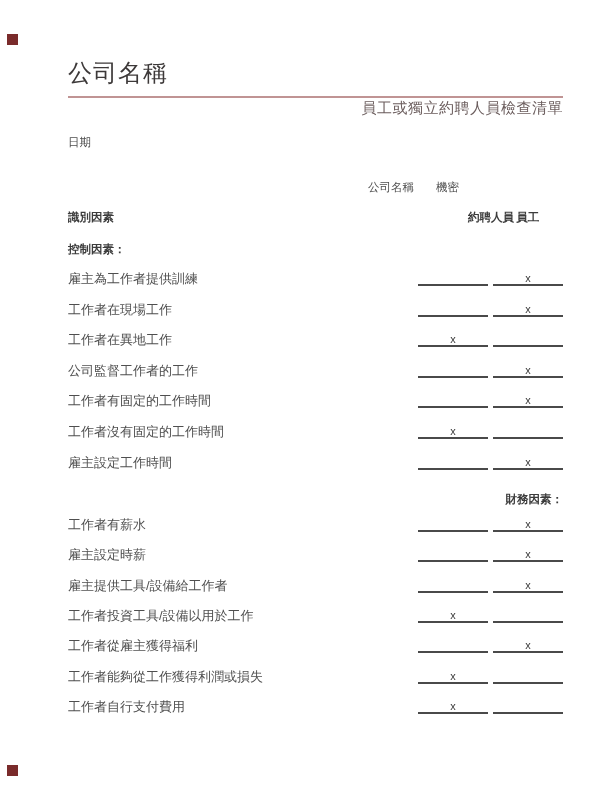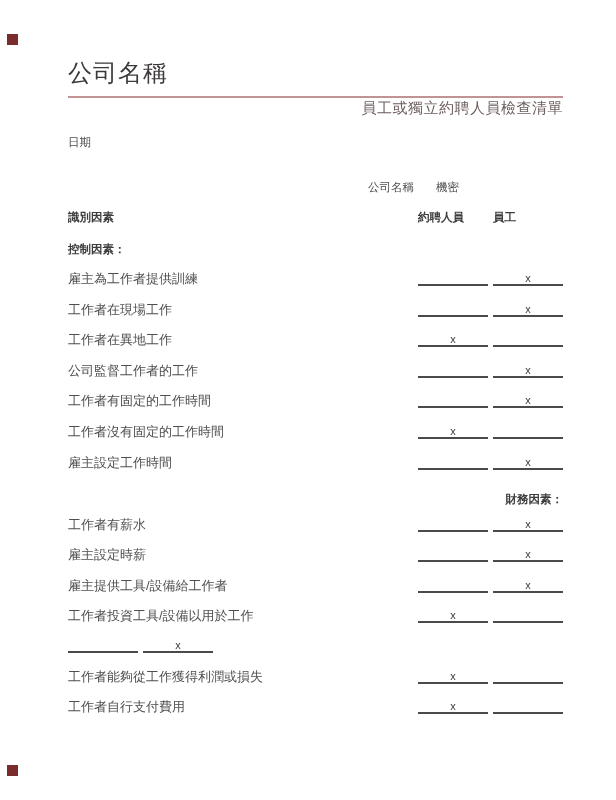--- a/index.html
+++ b/index.html
@@ -54,21 +54,21 @@
   }
   .doc-meta .confidential { margin-left:22px; }
   .id-header {
     margin-top:16px;
     display:flex;
     font-size:11.5px; line-height:14px;
     font-weight:700; color:#3c3c3c;
   }
   .id-header .factor { width:350px; }
   .id-header .col-labels { display:flex; width:145px; }
-  .id-header .col1 { width:75px; text-align:left; }
+  .id-header .col1 { width:75px; text-align:center;margin-left:48px; }
   .id-header .col2 { width:70px; text-align:left; }
   .section-header {
     font-size:11.5px; line-height:14px;
     font-weight:700; color:#3c3c3c;
   }
   .section-header.control { margin-top:18px; margin-bottom:16px; }
   .section-header.financial { margin-top:6px; margin-bottom:12px;text-align:right; }
   .row {
     display:flex; align-items:flex-start;
     height:30.6px;
@@ -206,20 +206,21 @@
 
       <div class="row">
         <div class="row-label">工作者投資工具/設備以用於工作</div>
         <div class="cells">
           <div class="cell">x</div>
           <div class="cell"></div>
         </div>
       </div>
 
       <div class="row">
+        <div class="row-label">工作者從雇主獲得福利</div>
         <div class="cells">
           <div class="cell"></div>
           <div class="cell">x</div>
         </div>
       </div>
 
       <div class="row">
         <div class="row-label">工作者能夠從工作獲得利潤或損失</div>
         <div class="cells">
           <div class="cell">x</div>

